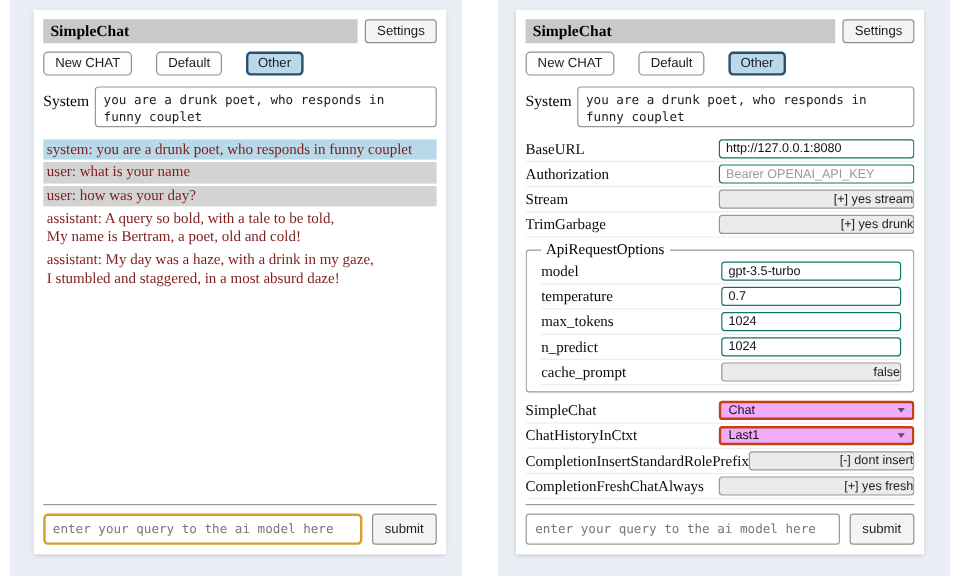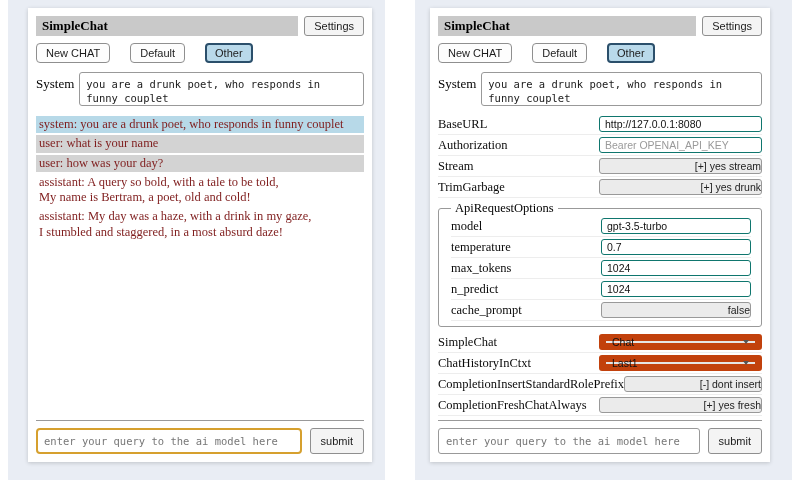--- a/index.html
+++ b/index.html
@@ -43,21 +43,21 @@
   .setrow { display:flex; justify-content:space-between; align-items:center; padding:2px 0; border-bottom:1px solid #ededed; }
   .setlabel { font-size:12.5px; color:#0a0a0a; }
   .ctrl { width:163px; box-sizing:border-box; }
   input.ctrl {
     height:16px; font-family:"Liberation Sans", sans-serif; font-size:10.5px;
     border:1px solid #0f766e; border-radius:3px; padding:1px 5px; color:#111;
   }
   input.ctrl::placeholder { color:#9a9a9a; }
   button.ctrl { height:16px; font-size:10.5px; background:#ebebeb; border:1px solid #999; border-radius:3px; color:#222; padding:0; }
   .selectbox {
-    height:16px; border:7px solid #c2410c; border-radius:3px; background:#e5e5e5;
+    height:16px; border:2px solid #c2410c; border-radius:3px; background:#f0abfc;
     display:flex; align-items:center; justify-content:space-between; padding:0 6px;
     font-family:"Liberation Sans", sans-serif; font-size:10.5px; color:#111; cursor:pointer;
   }
   .chev { width:0; height:0; border-left:3.5px solid transparent; border-right:3.5px solid transparent; border-top:4px solid #555; }
   .fs { border:1px solid #999; border-radius:3px; margin:3px 0 5px 0; padding:0px 10px 5px 12px; }
   .fs legend { font-size:12.5px; padding:0 4px; }
   .fs .ctrl { width:150px; }
 
   .bottombar { margin-top:4px; }
   .rule { border:none; border-top:1px solid #999; margin:0 0 7px 0; }

